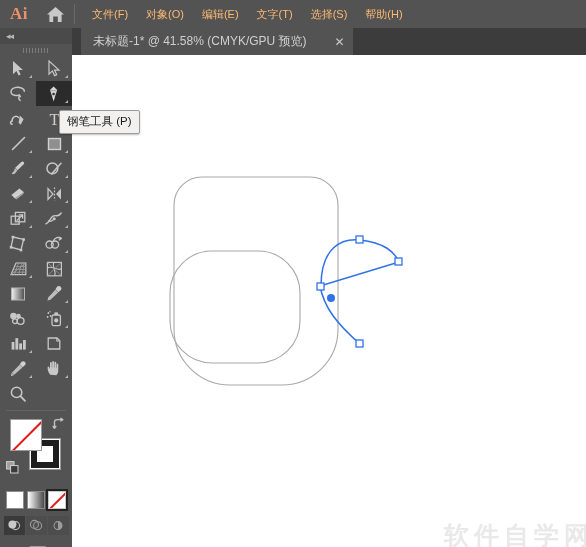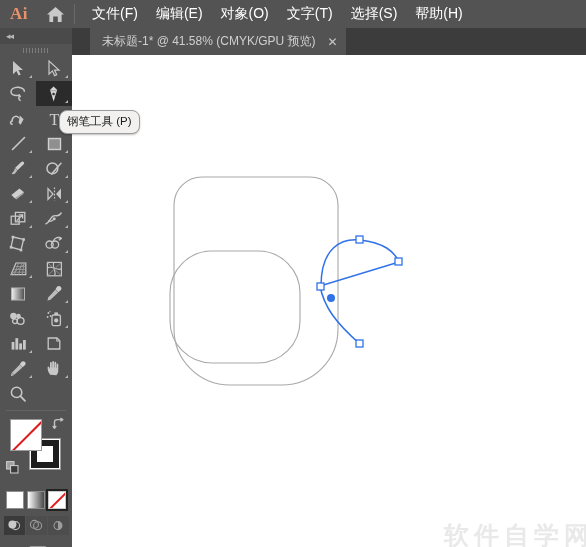--- a/index.html
+++ b/index.html
@@ -52,22 +52,22 @@
     height: 20px;
     background: #6a6a6a;
     margin: 0 4px 0 2px;
   }
   .menu-items {
     display: flex;
     align-items: center;
     margin-left: 4px;
   }
   .menu-item {
-    color: #ffffff;
-    font-size: 14px;
+    color: #fdba74;
+    font-size: 11px;
     padding: 3px 9px;
     white-space: nowrap;
     user-select: none;
     cursor: default;
   }
 
   
   .panel-collapse {
     position: absolute;
     left: 0; top: 28px;
@@ -241,28 +241,29 @@
 
   
   .tabbar {
     position: absolute;
     left: 72px; top: 28px;
     width: 514px; height: 27px;
     background: #3c3c3c;
   }
   .doctab {
     position: absolute;
-    left: 18px; top: 0;
+    left: 9px; top: 0;
     height: 27px;
     background: #535353;
     display: flex;
     align-items: center;
     padding: 0 8px 0 12px;
     box-sizing: border-box;
     cursor: default;
+    gap: 16px;
   }
   .doctab-label {
     color: #cfcfcf;
     font-size: 12px;
     white-space: nowrap;
     user-select: none;
   }
   .doctab-close {
     color: #c9c9c9;
     font-size: 12px;
@@ -299,21 +300,21 @@
     line-height: 1.05;
     font-family: "DejaVu Sans", sans-serif;
   }
 
   
   .tooltip {
     position: absolute;
     left: 59px; top: 110px;
     background: #f2f1ef;
     border: 1px solid #9c9c9c;
-    border-radius: 8px;
+    border-radius: 2px;
     padding: 3px 7px 4px 7px;
     font-size: 11.5px;
     color: #1d1d1d;
     white-space: nowrap;
     box-shadow: 0 1px 2px rgba(0,0,0,0.25);
     z-index: 50;
     user-select: none;
   }
 </style>
 </head>
@@ -324,22 +325,22 @@
   <div class="menubar">
     <div class="ai-logo">Ai</div>
     <div class="home-btn">
       <svg width="19" height="17" viewBox="0 0 19 17" aria-hidden="true">
         <path d="M9.5 1 L18 8.4 L15.6 8.4 L15.6 16 L11.8 16 L11.8 10.6 L7.2 10.6 L7.2 16 L3.4 16 L3.4 8.4 L1 8.4 Z" fill="#c9c9c9"></path>
       </svg>
     </div>
     <div class="menu-sep"></div>
     <div class="menu-items">
       <div class="menu-item">文件(F)</div>
+      <div class="menu-item">对象(O)</div>
       <div class="menu-item">编辑(E)</div>
-      <div class="menu-item">对象(O)</div>
       <div class="menu-item">文字(T)</div>
       <div class="menu-item">选择(S)</div>
       <div class="menu-item">帮助(H)</div>
     </div>
   </div>
 
   <div class="panel-collapse">
     <span class="chev">◂◂</span>
   </div>
 

